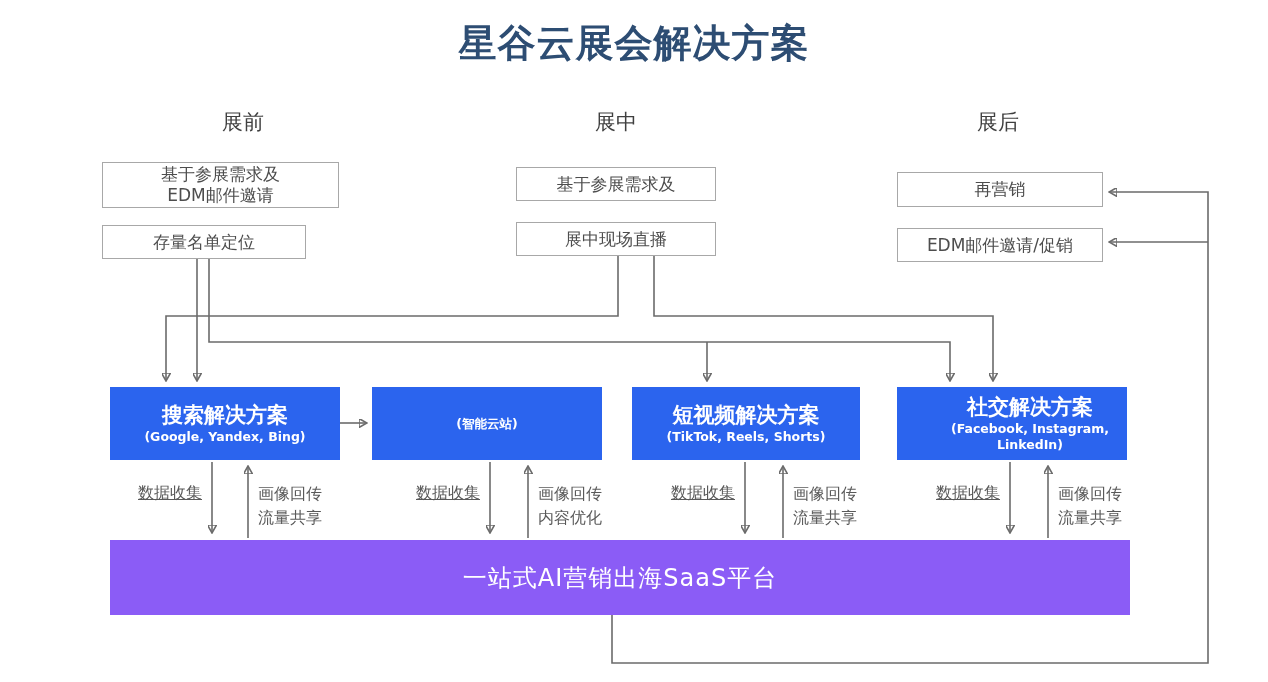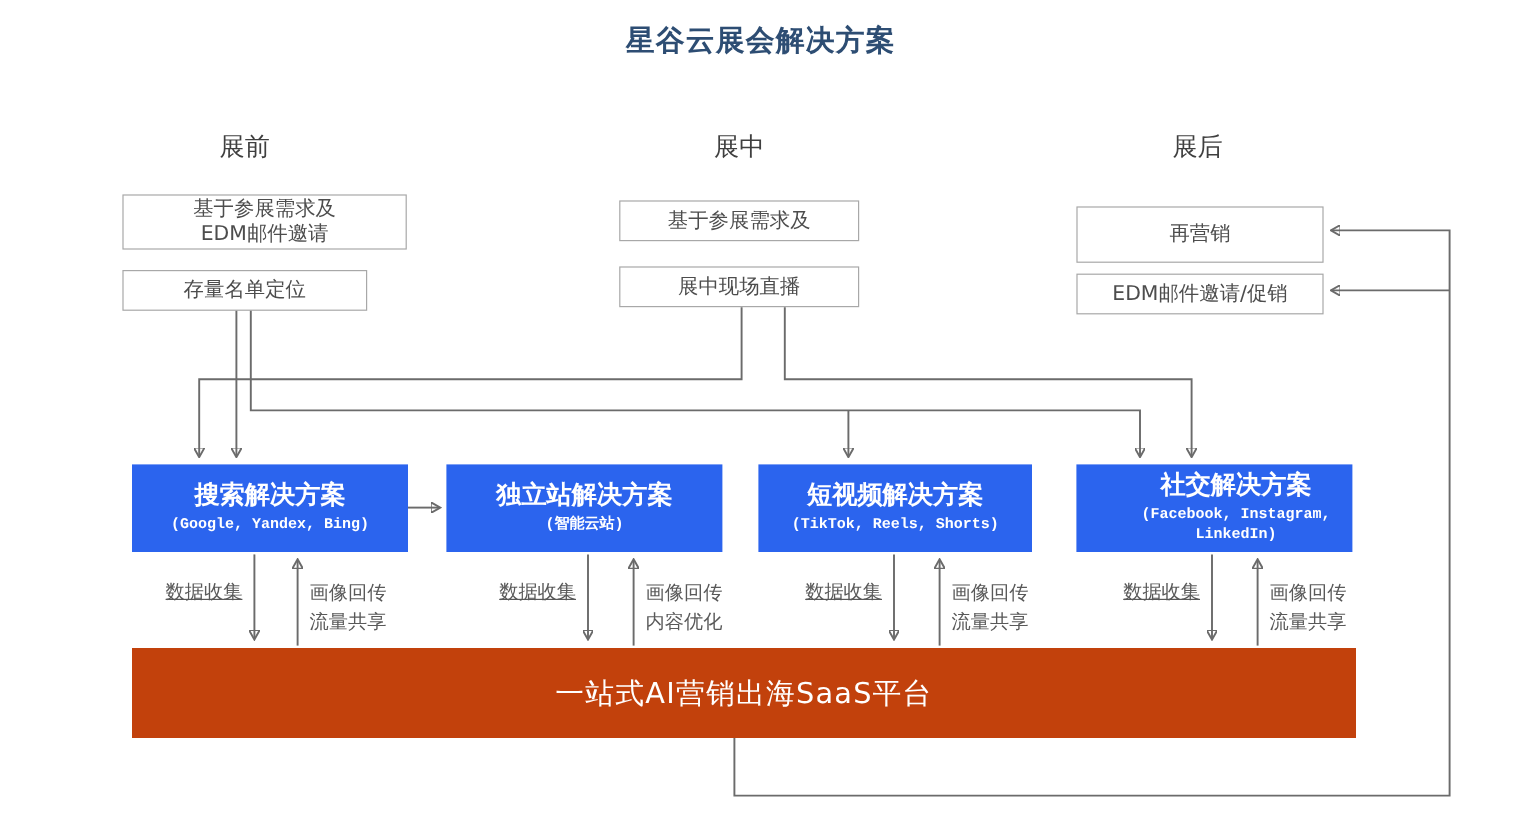--- a/index.html
+++ b/index.html
@@ -1,42 +1,42 @@
 <!DOCTYPE html>
 <html><head>
 <meta charset="utf-8">
 <style>
   html,body{margin:0;padding:0;background:#ffffff;}
   body{font-family:"DejaVu Sans","Liberation Sans",sans-serif;}
   .canvas{position:relative;width:1268px;height:682px;background:#ffffff;overflow:hidden;}
   .title{position:absolute;left:0;top:18px;width:100%;text-align:center;
-         font-size:24px;font-weight:700;color:#2d4d73;letter-spacing:1px;}
+         font-size:38px;font-weight:700;color:#2d4d73;letter-spacing:1px;}
   .phase-header{position:absolute;font-size:21px;color:#3f3f3f;text-align:center;width:120px;}
-  .ph-pre{left:144px;top:108px;}
+  .ph-pre{left:144px;top:108px;text-align:right;}
   .ph-mid{left:556px;top:108px;}
   .ph-post{left:938px;top:108px;}
   .gbox{position:absolute;border:1px solid #a8a8a8;background:#ffffff;color:#4d4d4d;
         font-size:17px;display:flex;align-items:center;justify-content:center;
         text-align:center;line-height:21px;flex-direction:column;box-sizing:border-box;}
   .gbox-a1{left:102px;top:162px;width:237px;height:46px;}
   .gbox-a2{left:102px;top:225px;width:204px;height:34px;}
   .gbox-b1{left:516px;top:167px;width:200px;height:34px;}
   .gbox-b2{left:516px;top:222px;width:200px;height:34px;}
-  .gbox-c1{left:897px;top:172px;width:206px;height:47px;}
+  .gbox-c1{left:897px;top:172px;width:206px;height:35px;}
   .gbox-c2{left:897px;top:228px;width:206px;height:34px;}
   .sbox{position:absolute;top:387px;height:73px;background:#2b64ee;color:#ffffff;
         display:flex;flex-direction:column;align-items:center;justify-content:center;
-        text-align:center;box-sizing:border-box;font-family:Liberation Mono, monospace;}
+        text-align:center;box-sizing:border-box;}
   .sbox .s-title{font-size:21px;font-weight:700;line-height:26px;}
   .sbox .s-sub{font-size:12.5px;font-weight:600;line-height:16px;margin-top:1px;}
   .sbox-1{left:110px;width:230px;}
   .sbox-2{left:372px;width:230px;}
   .sbox-3{left:632px;width:228px;}
   .sbox-4{left:897px;width:230px;padding-left:36px;}
-  .platform{position:absolute;left:110px;top:540px;width:1020px;height:75px;background:#c2410c;
+  .platform{position:absolute;left:110px;top:540px;width:1020px;height:75px;background:#8b5cf6;
             color:#ffffff;display:flex;align-items:center;justify-content:center;
             font-size:24px;font-weight:500;letter-spacing:1px;}
   .flow-label{position:absolute;font-size:16px;color:#595959;line-height:24px;}
   .fl-down{text-align:right;width:92px;top:481px;text-decoration:underline;}
   .fl-up{text-align:left;width:110px;top:482px;}
   .fl-down-1{left:110px;} .fl-up-1{left:258px;}
   .fl-down-2{left:388px;} .fl-up-2{left:538px;}
   .fl-down-3{left:643px;} .fl-up-3{left:793px;}
   .fl-down-4{left:908px;} .fl-up-4{left:1058px;}
   svg.connectors{position:absolute;left:0;top:0;width:1268px;height:682px;pointer-events:none;}
@@ -63,21 +63,20 @@
   <div class="gbox gbox-b2">展中现场直播</div>
 
   <div class="gbox gbox-c1">再营销</div>
   <div class="gbox gbox-c2">EDM邮件邀请/促销</div>
 
   <div class="sbox sbox-1">
     <div class="s-title">搜索解决方案</div>
     <div class="s-sub">(Google, Yandex, Bing)</div>
   </div>
   <div class="sbox sbox-2">
-    <div class="s-title">独立站解决方案</div>
     <div class="s-sub">(智能云站)</div>
   </div>
   <div class="sbox sbox-3">
     <div class="s-title">短视频解决方案</div>
     <div class="s-sub">(TikTok, Reels, Shorts)</div>
   </div>
   <div class="sbox sbox-4">
     <div class="s-title">社交解决方案</div>
     <div class="s-sub">(Facebook, Instagram, LinkedIn)</div>
   </div>

